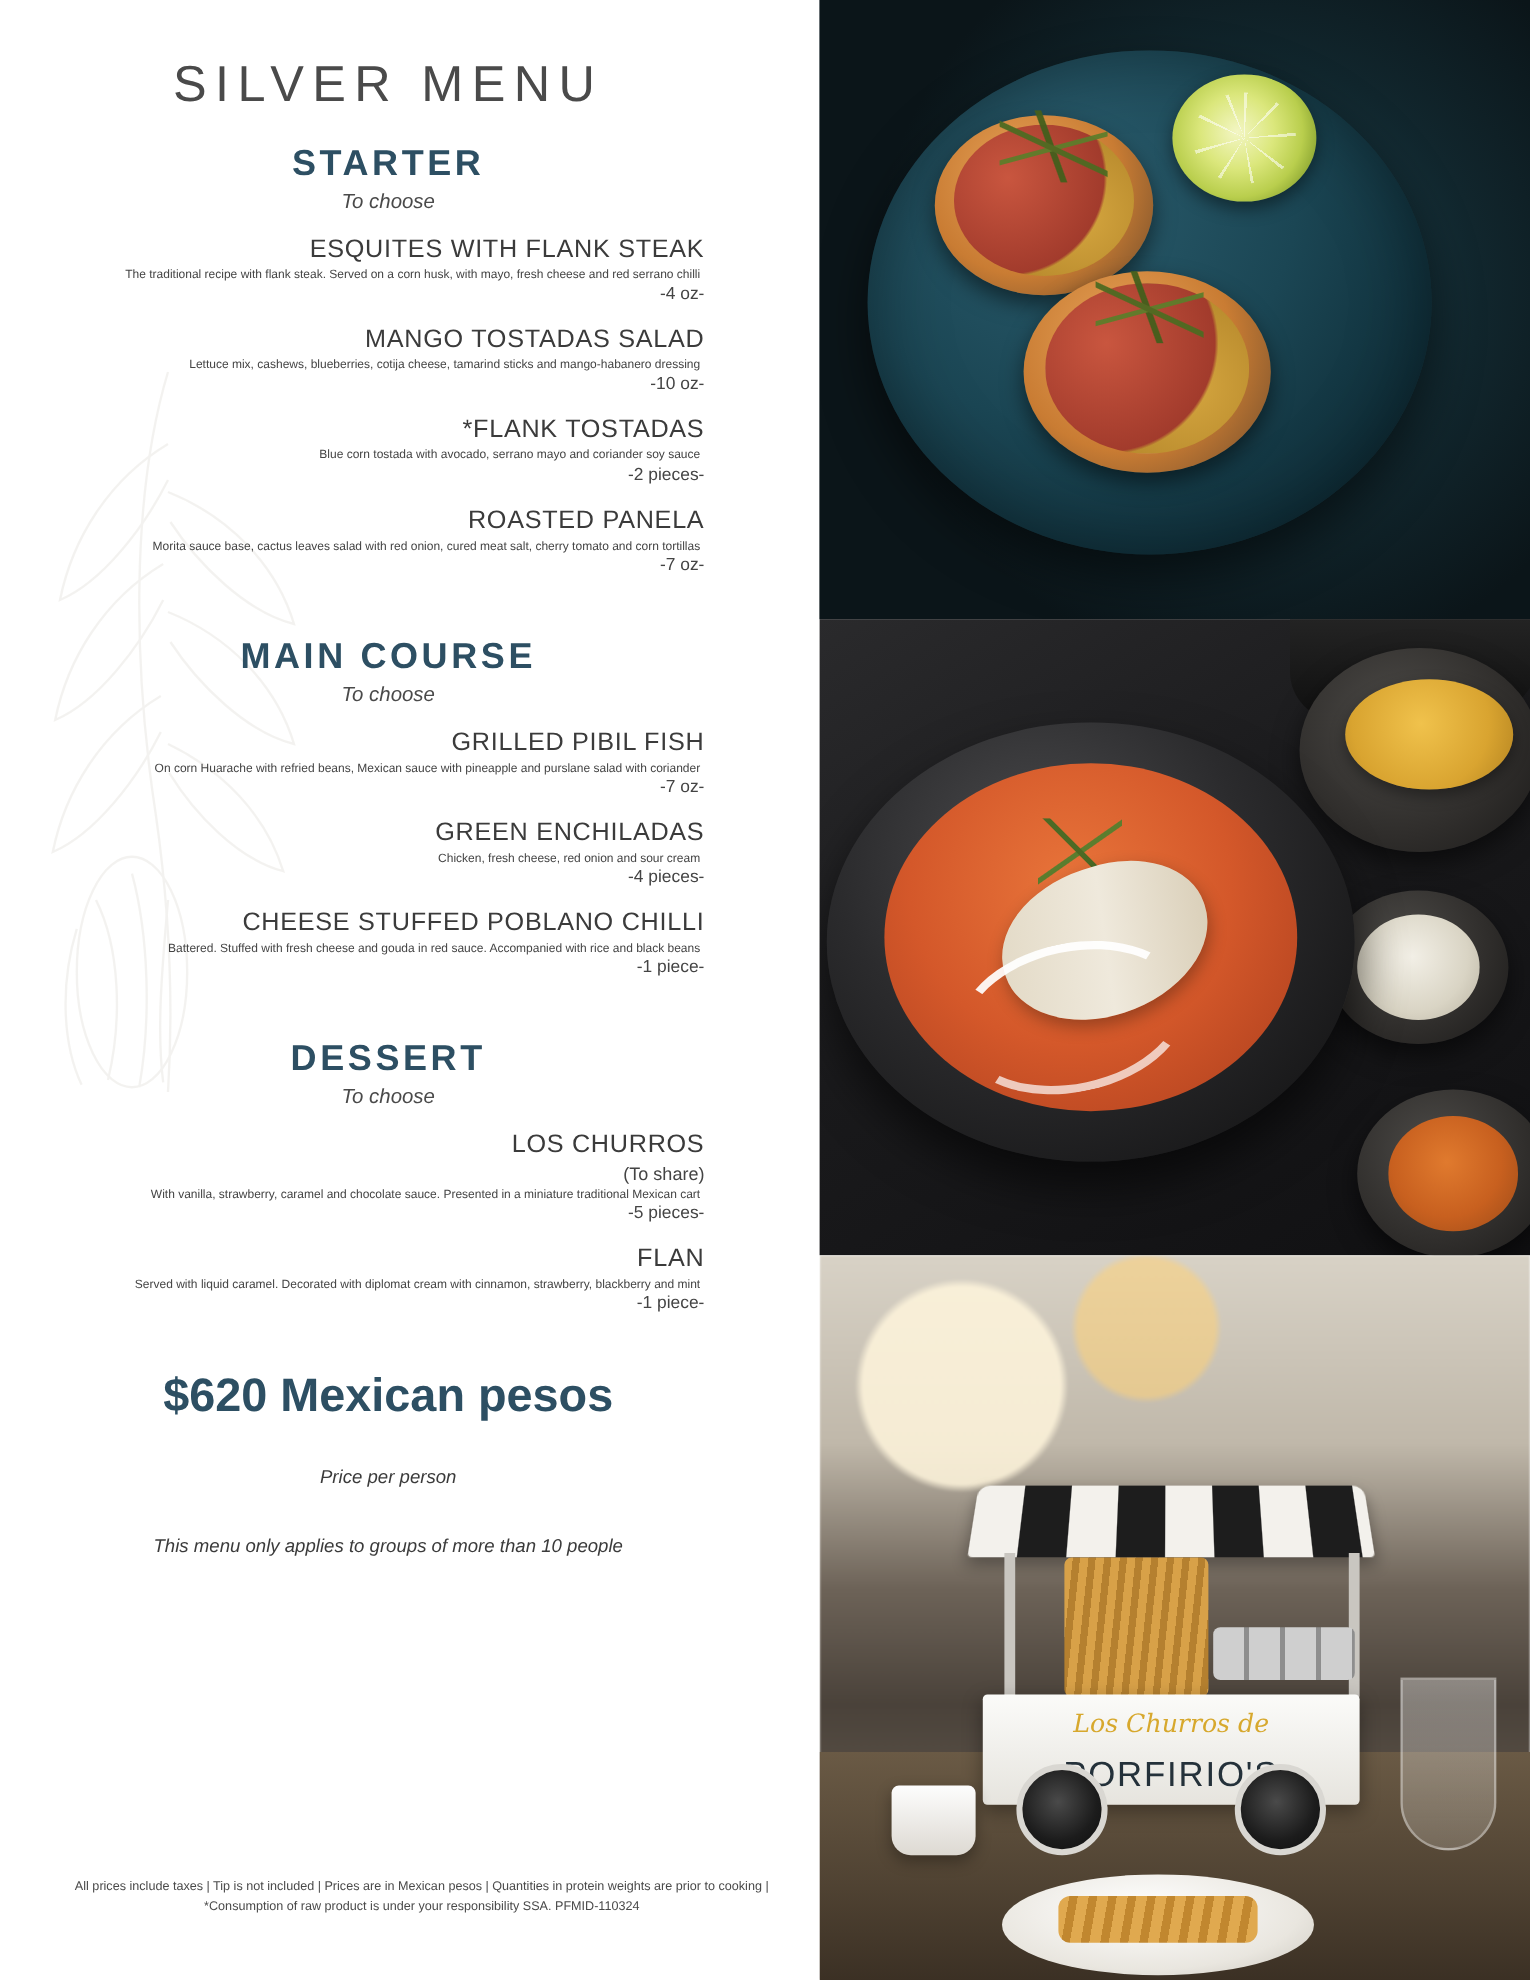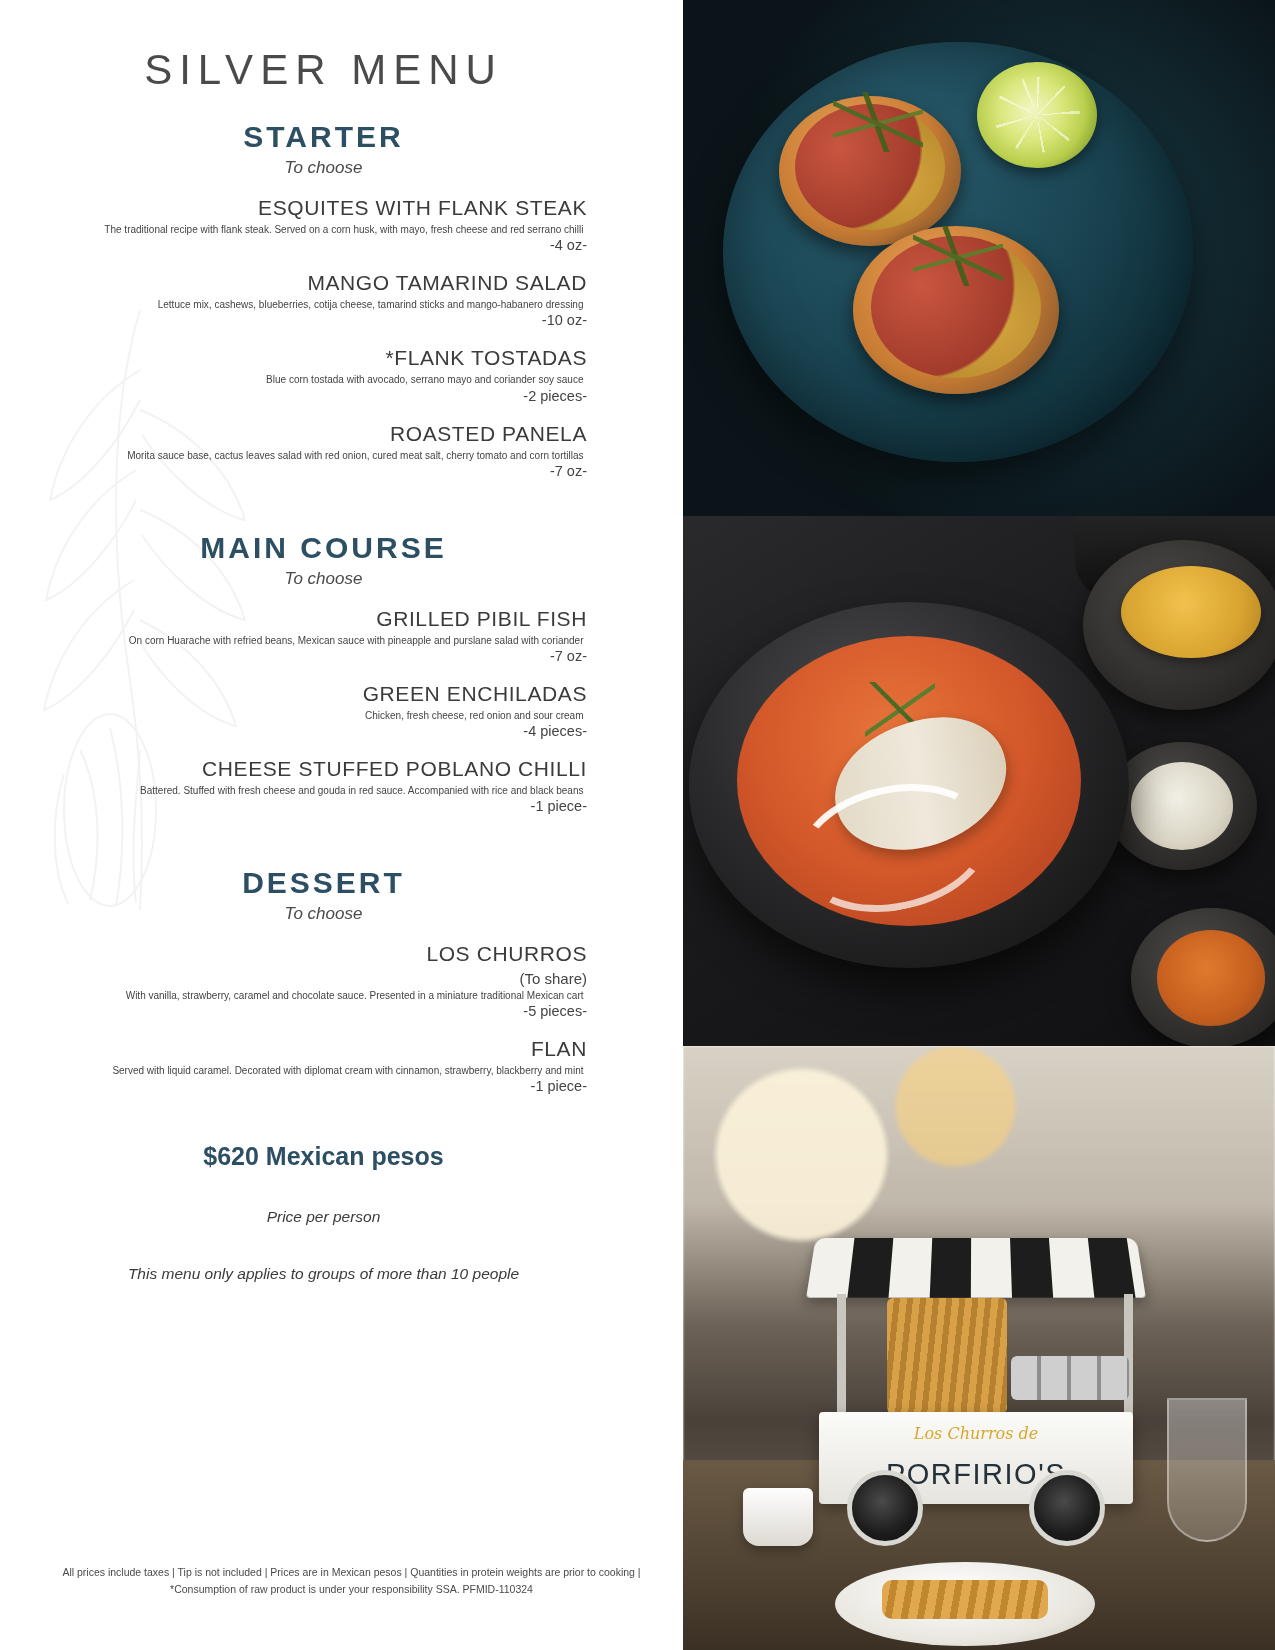--- a/index.html
+++ b/index.html
@@ -97,21 +97,21 @@
     color: #444;
     margin-top: 1px;
   }
 
   .gap-lg { height: 34px; }
   .gap-md { height: 22px; }
 
   .price {
     text-align: center;
     color: #2d4f63;
-    font-size: 25px;
+    font-size: 39px;
     font-weight: 600;
     margin-top: 8px;
     margin-bottom: 24px;
   }
   .price-sub {
     text-align: center;
     font-style: italic;
     font-size: 15.5px;
     color: #3b3b3b;
     line-height: 1.45;
@@ -348,21 +348,21 @@
     width: 314px; height: 92px;
     background: linear-gradient(180deg, #fbfbf9 0%, #e6e4de 100%);
     border-radius: 4px;
     box-shadow: 0 6px 16px rgba(0,0,0,.35);
     text-align: center;
   }
   .cart-script {
     font-family: "DejaVu Serif", serif;
     font-style: italic;
     color: #d7a82d;
-    font-size: 16px;
+    font-size: 21px;
     margin-top: 12px;
   }
   .cart-brand {
     font-size: 29px;
     letter-spacing: 1.5px;
     font-weight: 400;
     color: #24313a;
     margin-top: 15px;
   }
   .wheel {
@@ -437,21 +437,21 @@
       <h2 class="section-head">STARTER</h2>
       <div class="section-sub">To choose</div>
 
       <div class="item">
         <div class="item-name">ESQUITES WITH FLANK STEAK</div>
         <div class="item-desc">The traditional recipe with flank steak. Served on a corn husk, with mayo, fresh cheese and red serrano chilli</div>
         <div class="item-qty">-4 oz-</div>
       </div>
 
       <div class="item">
-        <div class="item-name">MANGO TAMARIND SALAD</div>
+        <div class="item-name">MANGO TOSTADAS SALAD</div>
         <div class="item-desc">Lettuce mix, cashews, blueberries, cotija cheese, tamarind sticks and mango-habanero dressing</div>
         <div class="item-qty">-10 oz-</div>
       </div>
 
       <div class="item">
         <div class="item-name">*FLANK TOSTADAS</div>
         <div class="item-desc">Blue corn tostada with avocado, serrano mayo and coriander soy sauce</div>
         <div class="item-qty">-2 pieces-</div>
       </div>
 

